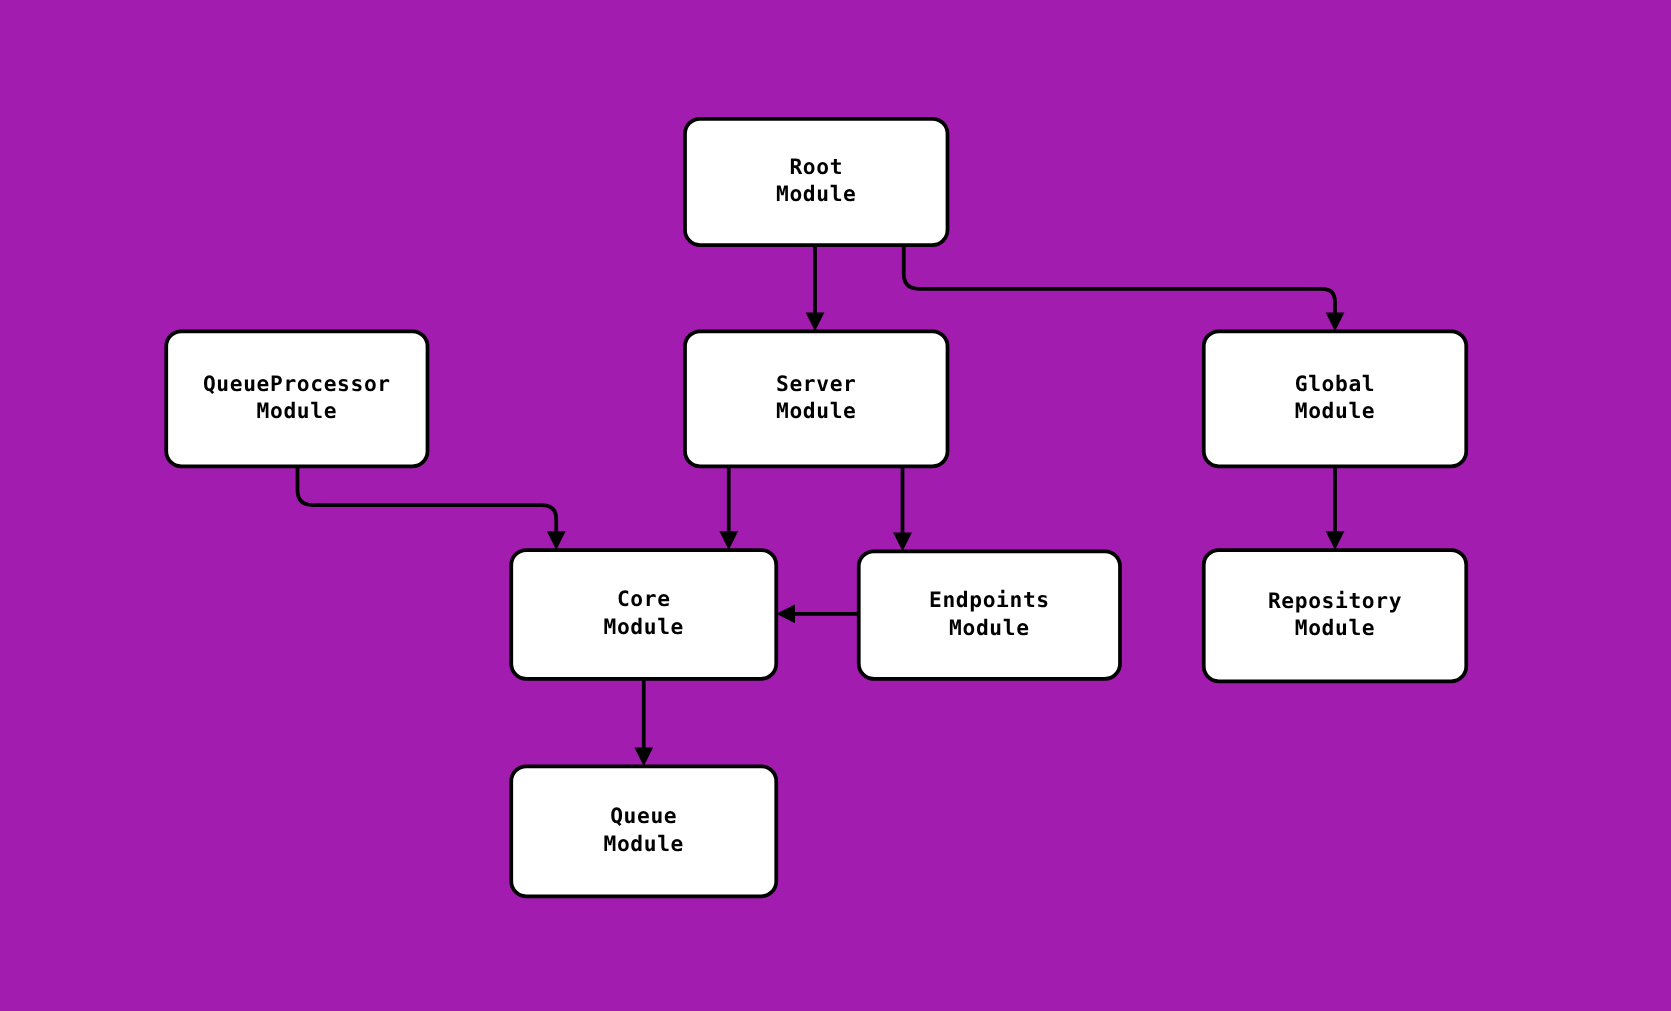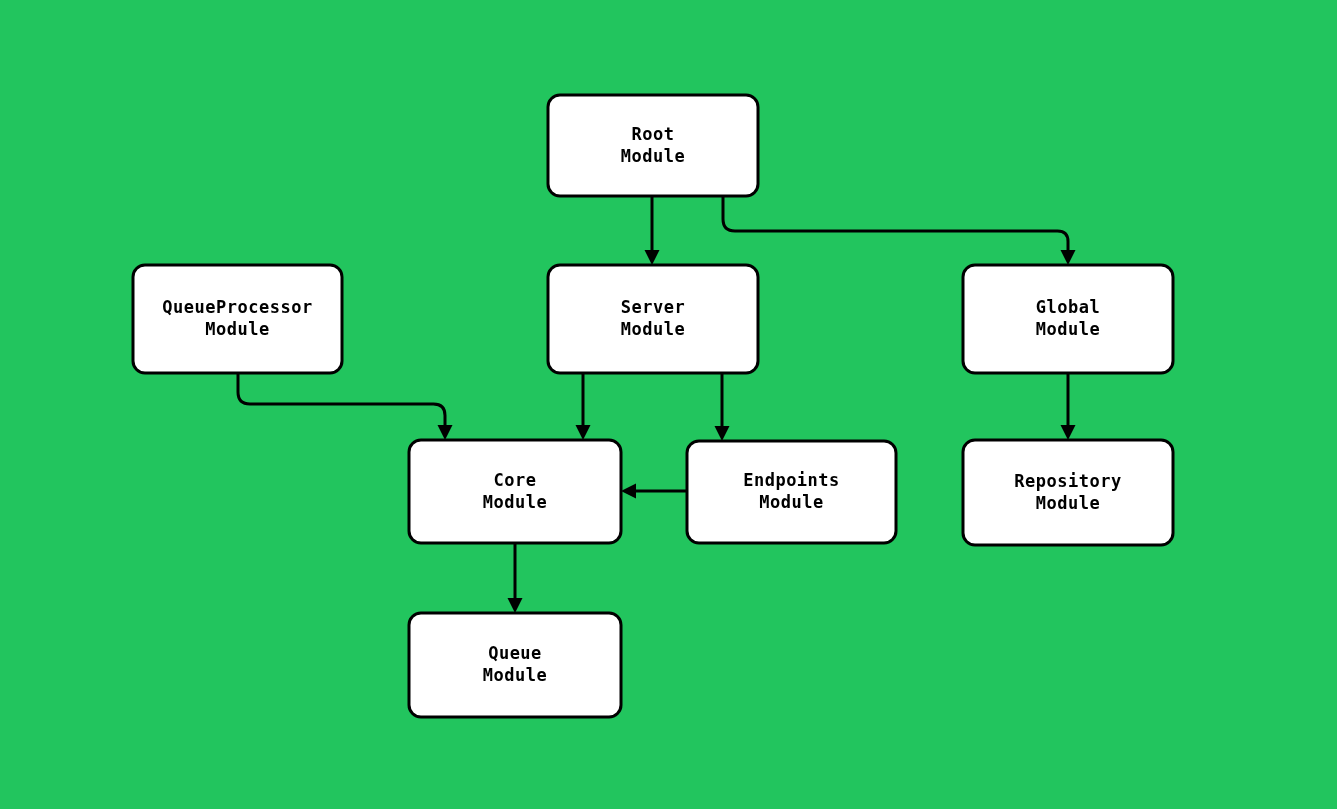--- a/index.html
+++ b/index.html
@@ -11,21 +11,21 @@
   body {
     width: 1337px;
     height: 809px;
     overflow: hidden;
     font-family: "DejaVu Sans Mono", "Liberation Mono", monospace;
   }
   #diagram-root {
     position: relative;
     width: 1337px;
     height: 809px;
-    background: #22c55e;
+    background: #a21caf;
   }
   svg#graph {
     display: block;
     width: 1337px;
     height: 809px;
   }
   .node-shape {
     fill: #ffffff;
     stroke: #000000;
     stroke-width: 3;

